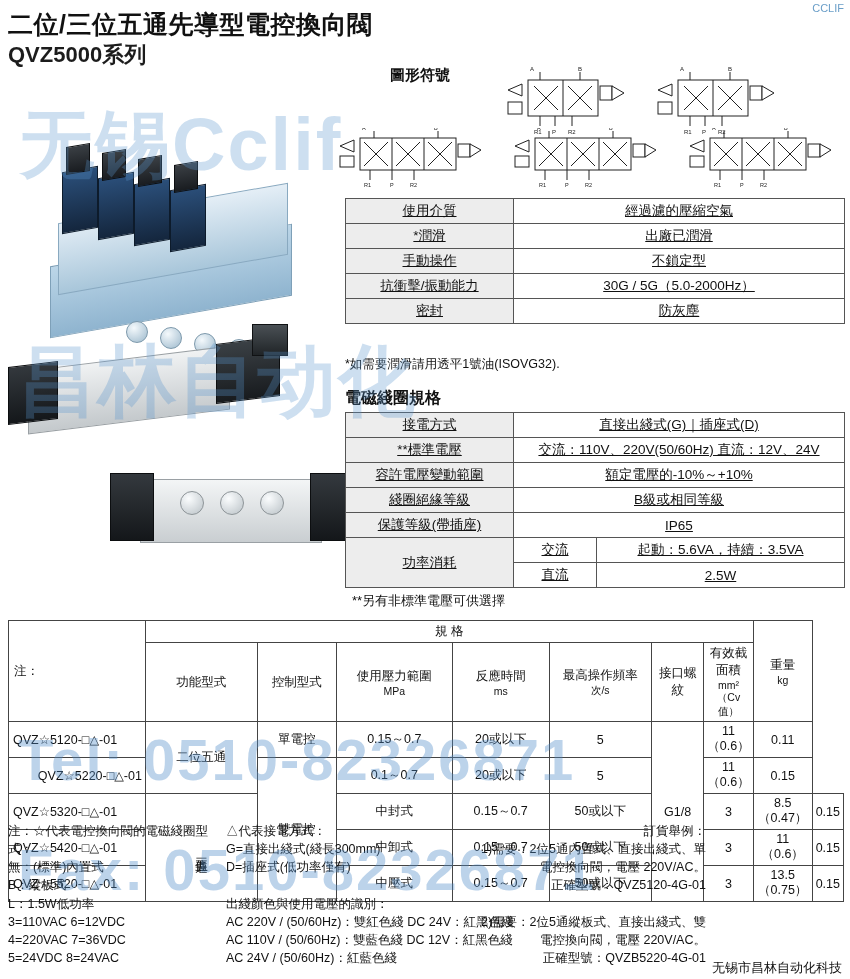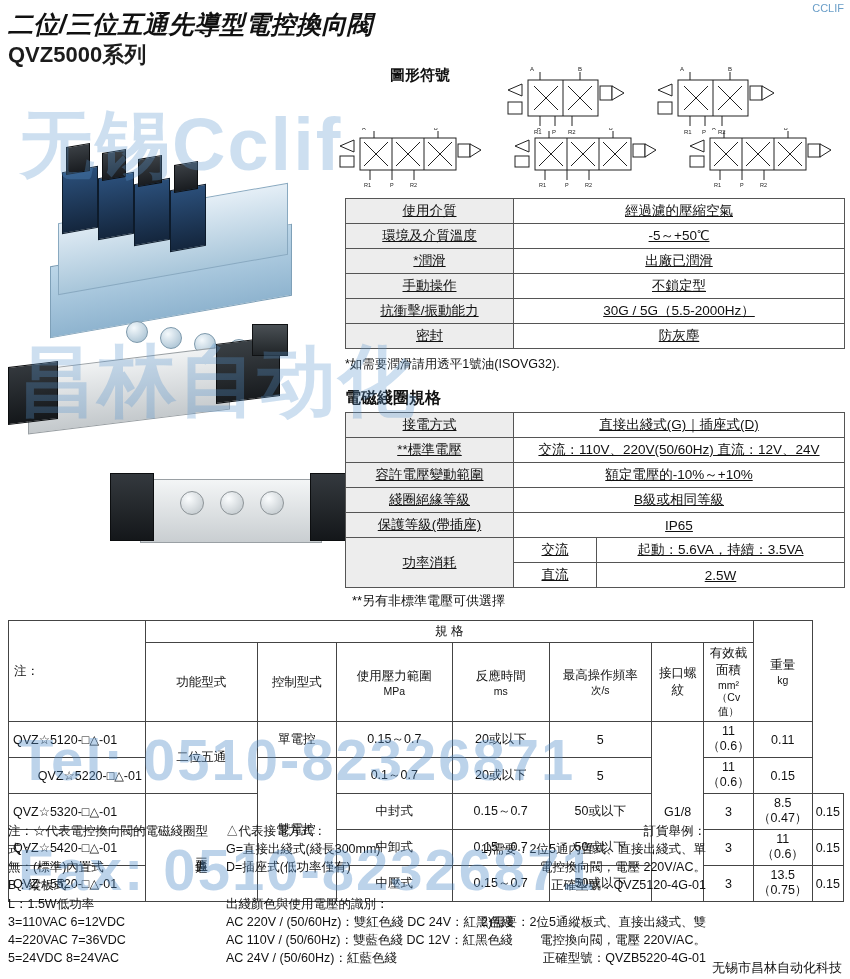--- a/index.html
+++ b/index.html
@@ -23,21 +23,20 @@
   }
   .wm-1 { left:20px; top:96px; font-size:74px; }
   .wm-2 { left:18px; top:330px; font-size:78px; }
   .wm-3 { left:18px; top:726px; font-size:58px; color:rgba(80,140,200,0.38); }
   .wm-4 { left:18px; top:836px; font-size:58px; color:rgba(80,140,200,0.38); }
 
   h1.title {
     position:absolute; left:8px; top:8px;
     font-size:25px; font-weight:bold; margin:0;
     letter-spacing:0.5px;
-    font-style:italic;
   }
   .subtitle {
     position:absolute; left:8px; top:40px;
     font-size:22px; font-weight:bold; color:#1c1c1c;
   }
   .sym-title {
     position:absolute; left:390px; top:66px;
     font-size:15px; font-weight:bold;
   }
 
@@ -350,34 +349,30 @@
   </svg>
 </div>
 
 <table class="spec" id="tbl-general">
   <tbody>
       <tr>
     <td class="lab">使用介質</td>
     <td>經過濾的壓縮空氣</td>
   </tr>
   <tr>
-    <td class="lab">環境及介質溫度</td>
-    <td>-5～+50℃</td>
-  </tr>
-  <tr>
     <td class="lab">*潤滑</td>
     <td>出廠已潤滑</td>
   </tr>
   <tr>
     <td class="lab">手動操作</td>
     <td>不鎖定型</td>
   </tr>
   <tr>
     <td class="lab">抗衝擊/振動能力</td>
-    <td>30G / 5G（5.5-2000Hz）</td>
+    <td>30G / 5G（5.0-2000Hz）</td>
   </tr>
   <tr>
     <td class="lab">密封</td>
     <td>防灰塵</td>
   </tr>
 </tbody>
   </table>
 
 <div class="note-oil">*如需要潤滑請用透平1號油(ISOVG32).</div>
 

